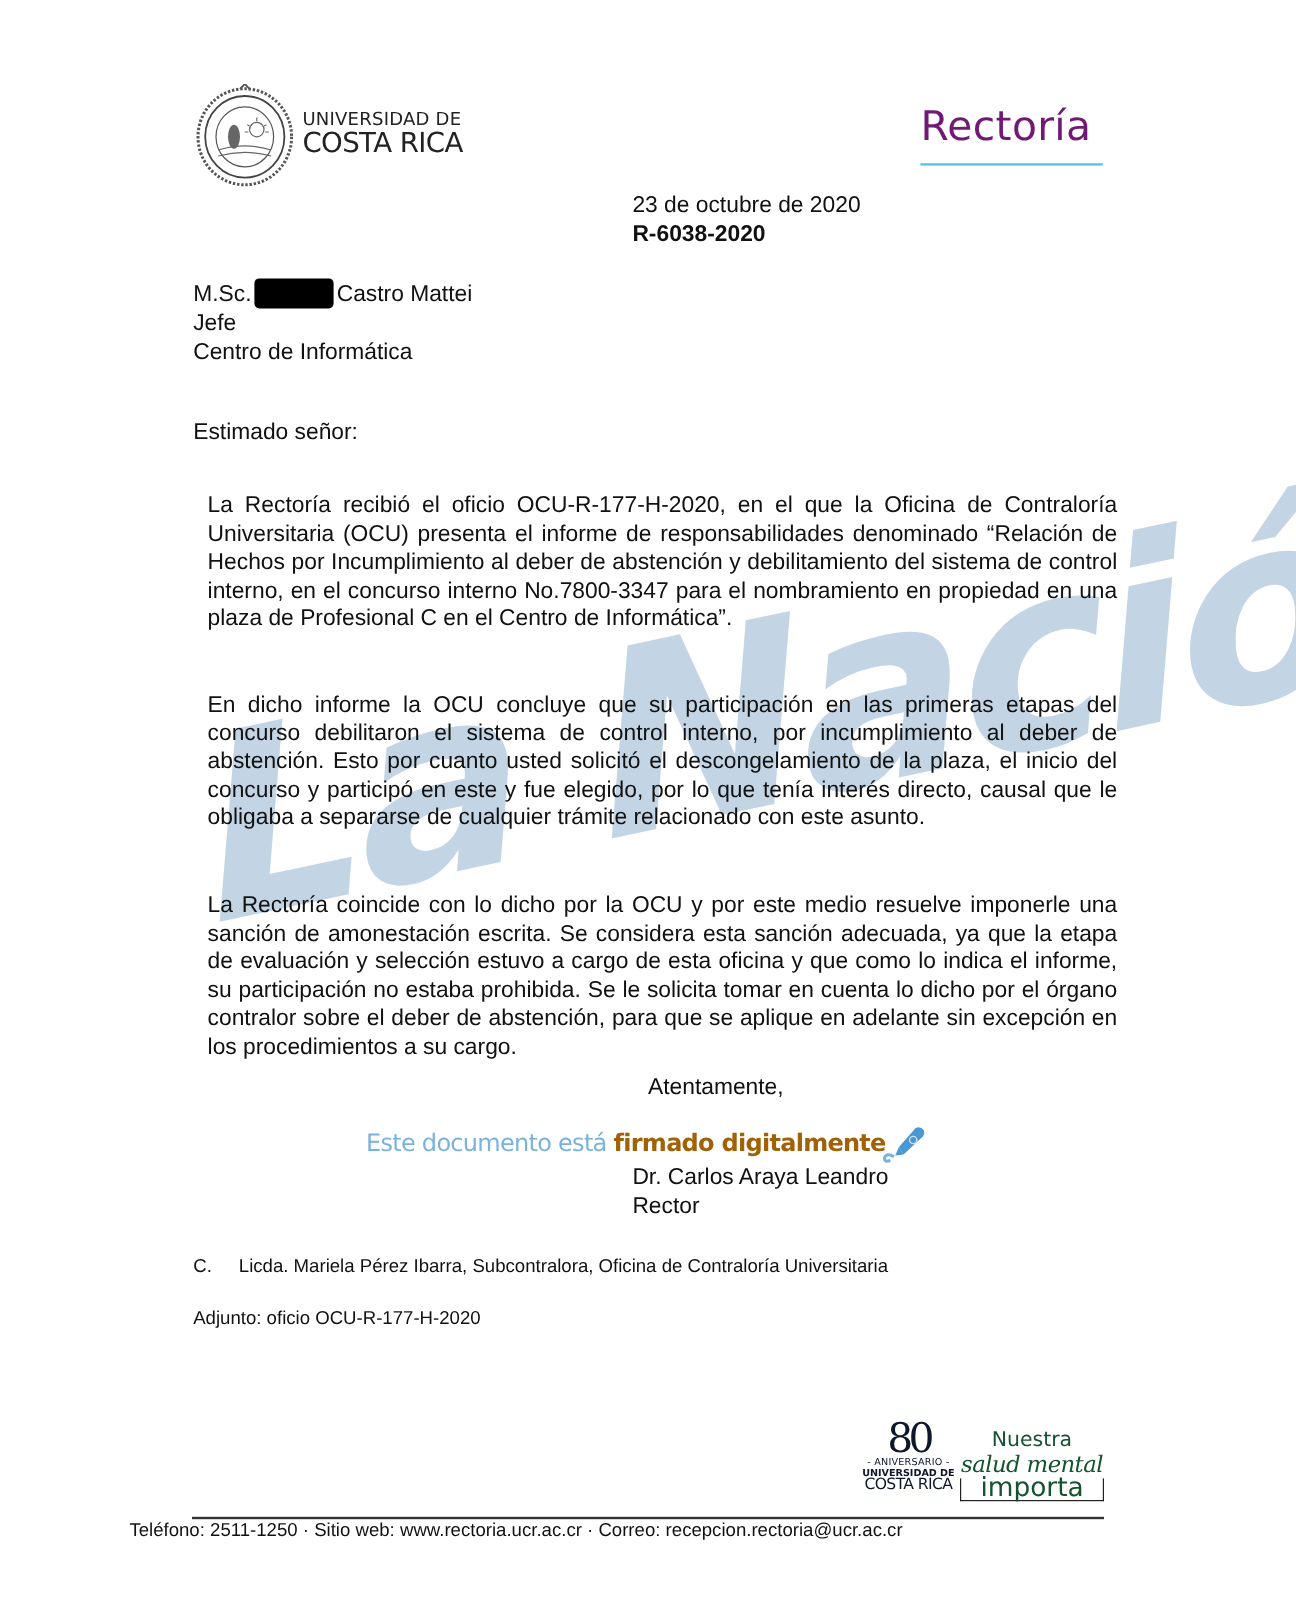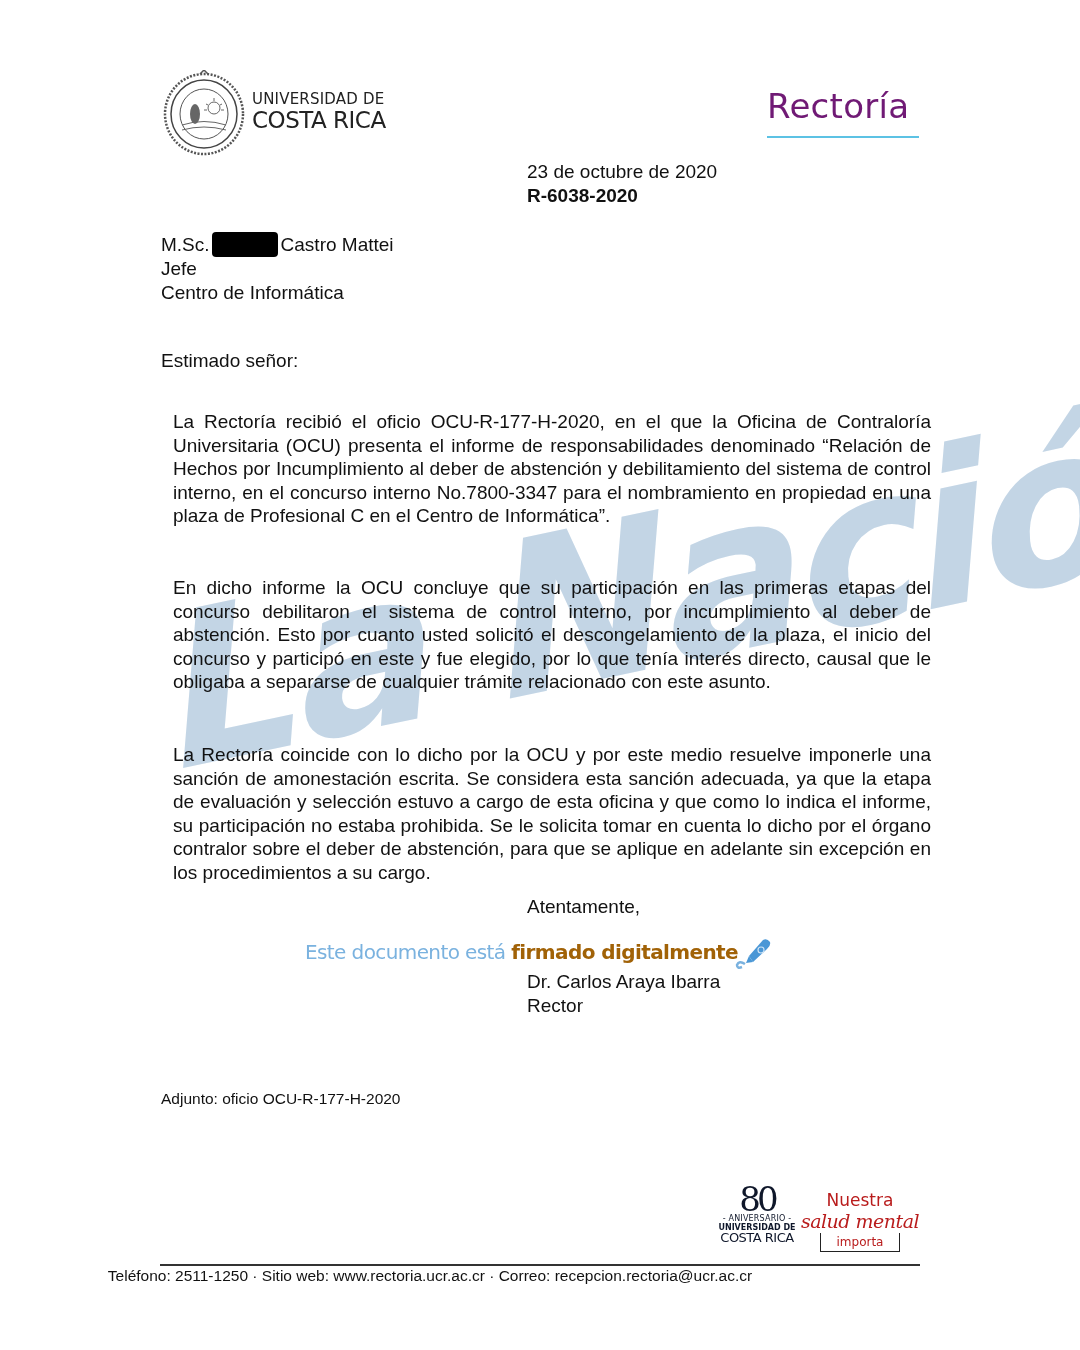--- a/index.html
+++ b/index.html
@@ -36,43 +36,43 @@
   
   .watermark { position: absolute; left: 150px; top: 520px; width: 760px; height: 260px;
                pointer-events: none; z-index: 0; }
   .watermark span { position: absolute; left: 0; top: 0; font-family: "DejaVu Sans", sans-serif;
                     font-weight: bold; font-style: italic; font-size: 212px; color: #9fbcd6;
                     opacity: 0.62; transform: rotate(-12deg) skewX(-6deg); transform-origin: left top;
                     letter-spacing: -6px; white-space: nowrap; line-height: 1; top: 70px; left: 10px; }
   .text-layer { position: relative; z-index: 1; }
 
   
-  .closing { position: absolute; left: 527px; top: 896px; font-size: 19px; }
+  .closing { position: absolute; left: 540px; top: 896px; font-size: 19px; }
   .signed { position: absolute; left: 305px; top: 940px; font-family: "DejaVu Sans", sans-serif;
             font-size: 20px; color: #7ab2df; letter-spacing: -0.6px; white-space: nowrap; }
   .signed b { color: #a16207; font-weight: bold; }
   .pen { position: absolute; left: 733px; top: 936px; width: 40px; height: 34px; }
   .signer { position: absolute; left: 527px; top: 970px; font-size: 19px; line-height: 24px; }
 
   
   .cc { position: absolute; left: 161px; top: 1045px; font-size: 15.5px; line-height: 21px; }
   .cc .c { display: inline-block; width: 38px; }
   .cc .indent { padding-left: 38px; }
   .adjunto { position: absolute; left: 161px; top: 1090px; font-size: 15.5px; }
 
   
   .anniv { position: absolute; left: 712px; top: 1184px; width: 90px; height: 78px; text-align: center; color: #0f172a; }
   .anniv .n80 { font-family: "DejaVu Serif", serif; font-size: 34px; line-height: 30px; letter-spacing: -4px; display: block; }
   .anniv .a1 { font-family: "DejaVu Sans", sans-serif; font-size: 8px; display: block; letter-spacing: 0.2px; }
   .anniv .a2 { font-family: "DejaVu Sans", sans-serif; font-size: 8px; display: block; font-weight: bold; }
   .anniv .a3 { font-family: "DejaVu Sans", sans-serif; font-size: 13px; display: block; letter-spacing: -0.5px; line-height: 12px; }
-  .salud { position: absolute; left: 800px; top: 1190px; width: 120px; text-align: center; color: #b91c1c; }
+  .salud { position: absolute; left: 800px; top: 1190px; width: 120px; text-align: center; color: #14532d; }
   .salud .s1 { font-family: "DejaVu Sans", sans-serif; font-size: 17px; display: block; line-height: 20px; }
   .salud .s2 { font-family: "DejaVu Serif", serif; font-style: italic; font-weight: normal; font-size: 19px; display: block; line-height: 22px; letter-spacing: -0.5px; }
-  .salud .s3 { font-family: "DejaVu Sans", sans-serif; font-size: 12px; display: inline-block; line-height: 18px;
+  .salud .s3 { font-family: "DejaVu Sans", sans-serif; font-size: 22px; display: inline-block; line-height: 18px;
                border-left: 1.5px solid #222; border-right: 1.5px solid #222; border-bottom: 1.5px solid #222; padding: 0 16px; }
   .footer-line { position: absolute; left: 160px; top: 1264px; width: 760px; height: 2px; background: #333; }
   .footer-text { position: absolute; left: 0; width: 860px; top: 1267px; text-align: center; font-size: 15.5px; color: #111; }
 </style>
 </head>
 <body>
 
 <div class="page">
 
   <div class="watermark">
@@ -120,25 +120,26 @@
     <div class="signed">
       <span>Este documento está </span><b>firmado digitalmente</b>
     </div>
     <svg class="pen" viewBox="0 0 40 34">
       <path d="M16 20 L30 4 Q34 2 37 6 Q38 10 34 13 L20 26 Z" fill="#4a97d6"></path>
       <circle cx="28" cy="14" r="3" fill="none" stroke="#cfe3f4" stroke-width="1.2"></circle>
       <path d="M16 20 L13 27 L20 26" fill="#4a97d6"></path>
       <path d="M12 28 Q6 24 4 29 Q4 33 9 31" fill="none" stroke="#7ab2df" stroke-width="2.5"></path>
     </svg>
     <div class="signer">
-      <div>Dr. Carlos Araya Ibarra</div>
+      <div>Dr. Carlos Araya Leandro</div>
       <div>Rector</div>
     </div>
 
     <div class="cc">
+      <div><span class="c">C.</span><span>Licda. Mariela Pérez Ibarra, Subcontralora, Oficina de Contraloría Universitaria</span></div>
     </div>
     <div class="adjunto">Adjunto: oficio OCU-R-177-H-2020</div>
 
     <div class="anniv">
       <span class="n80">80</span>
       <span class="a1">- ANIVERSARIO -</span>
       <span class="a2">UNIVERSIDAD DE</span>
       <span class="a3">COSTA RICA</span>
     </div>
     <div class="salud">

